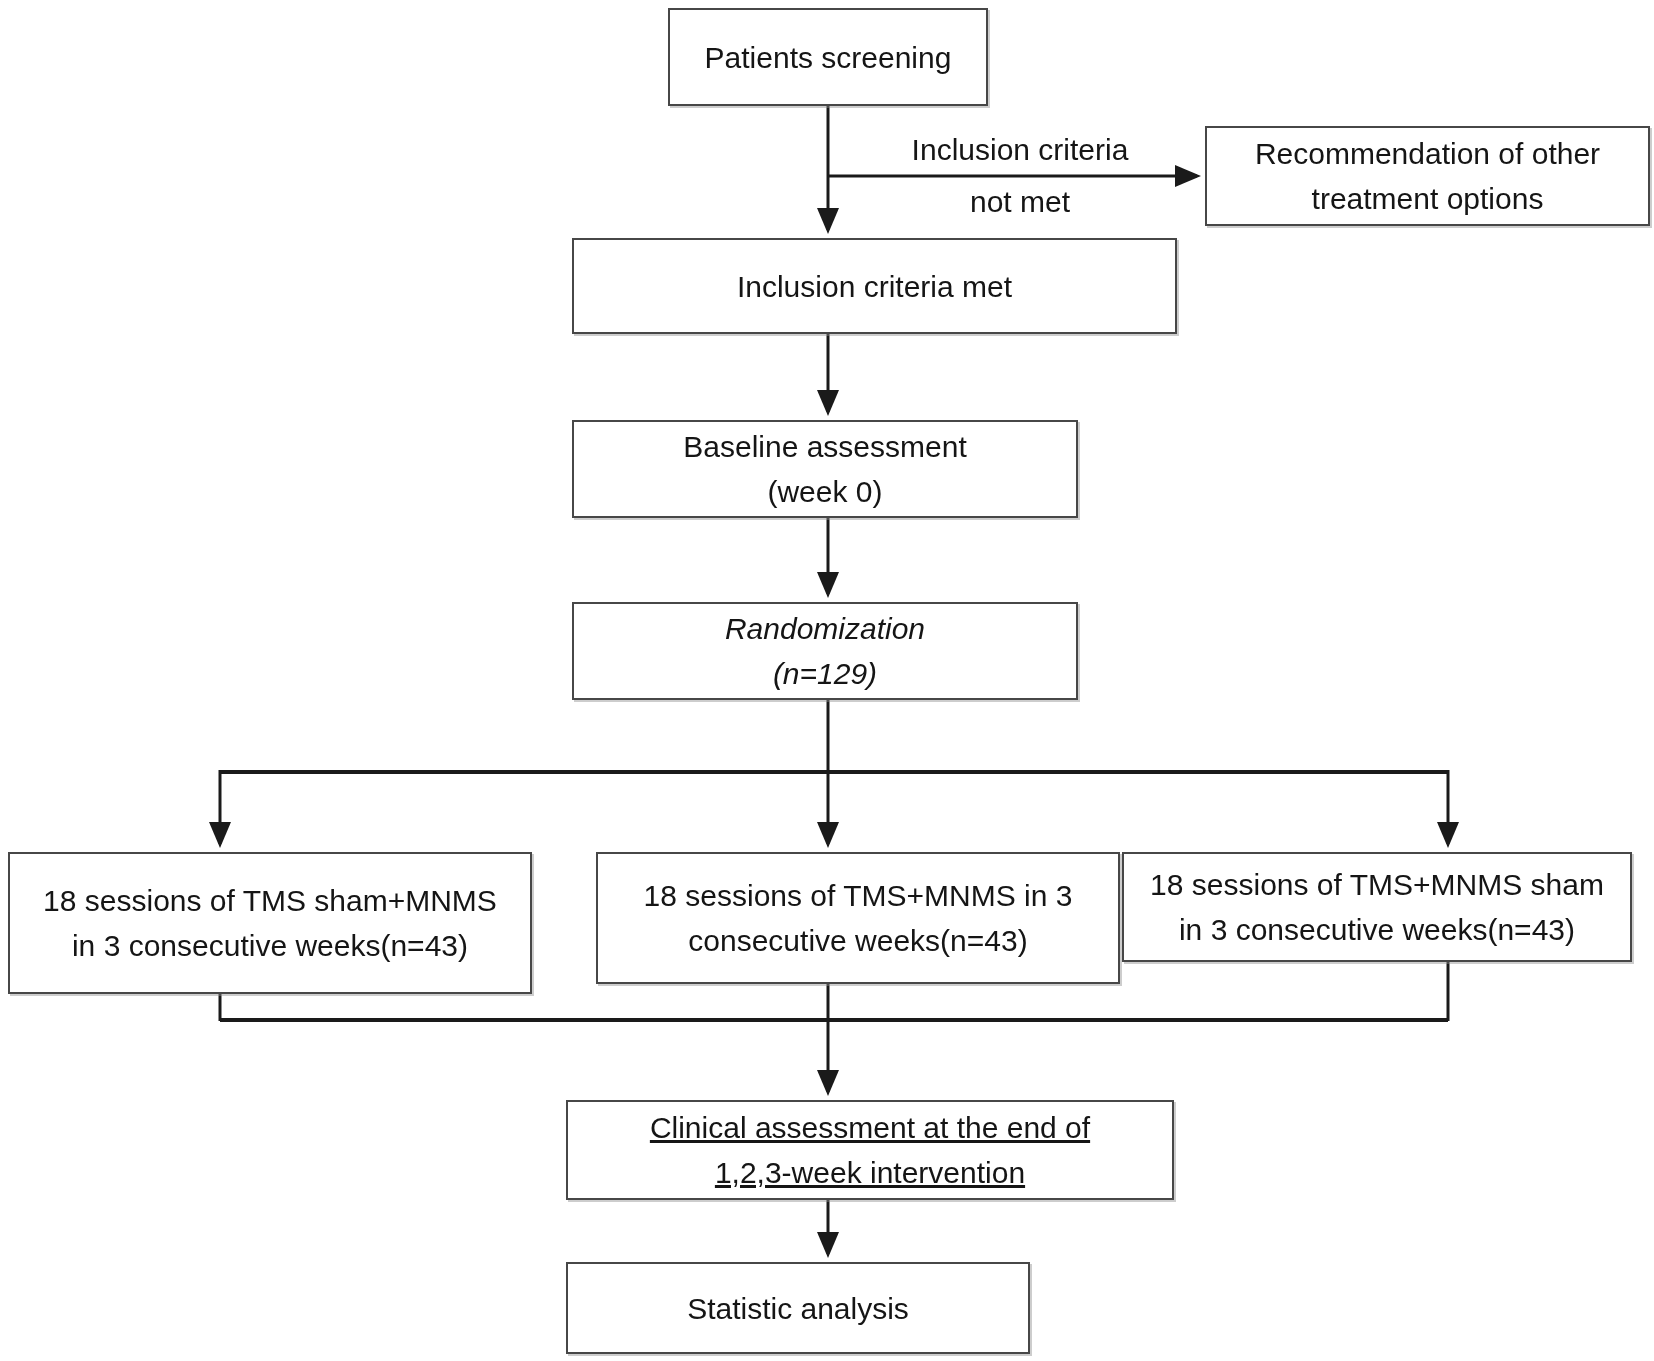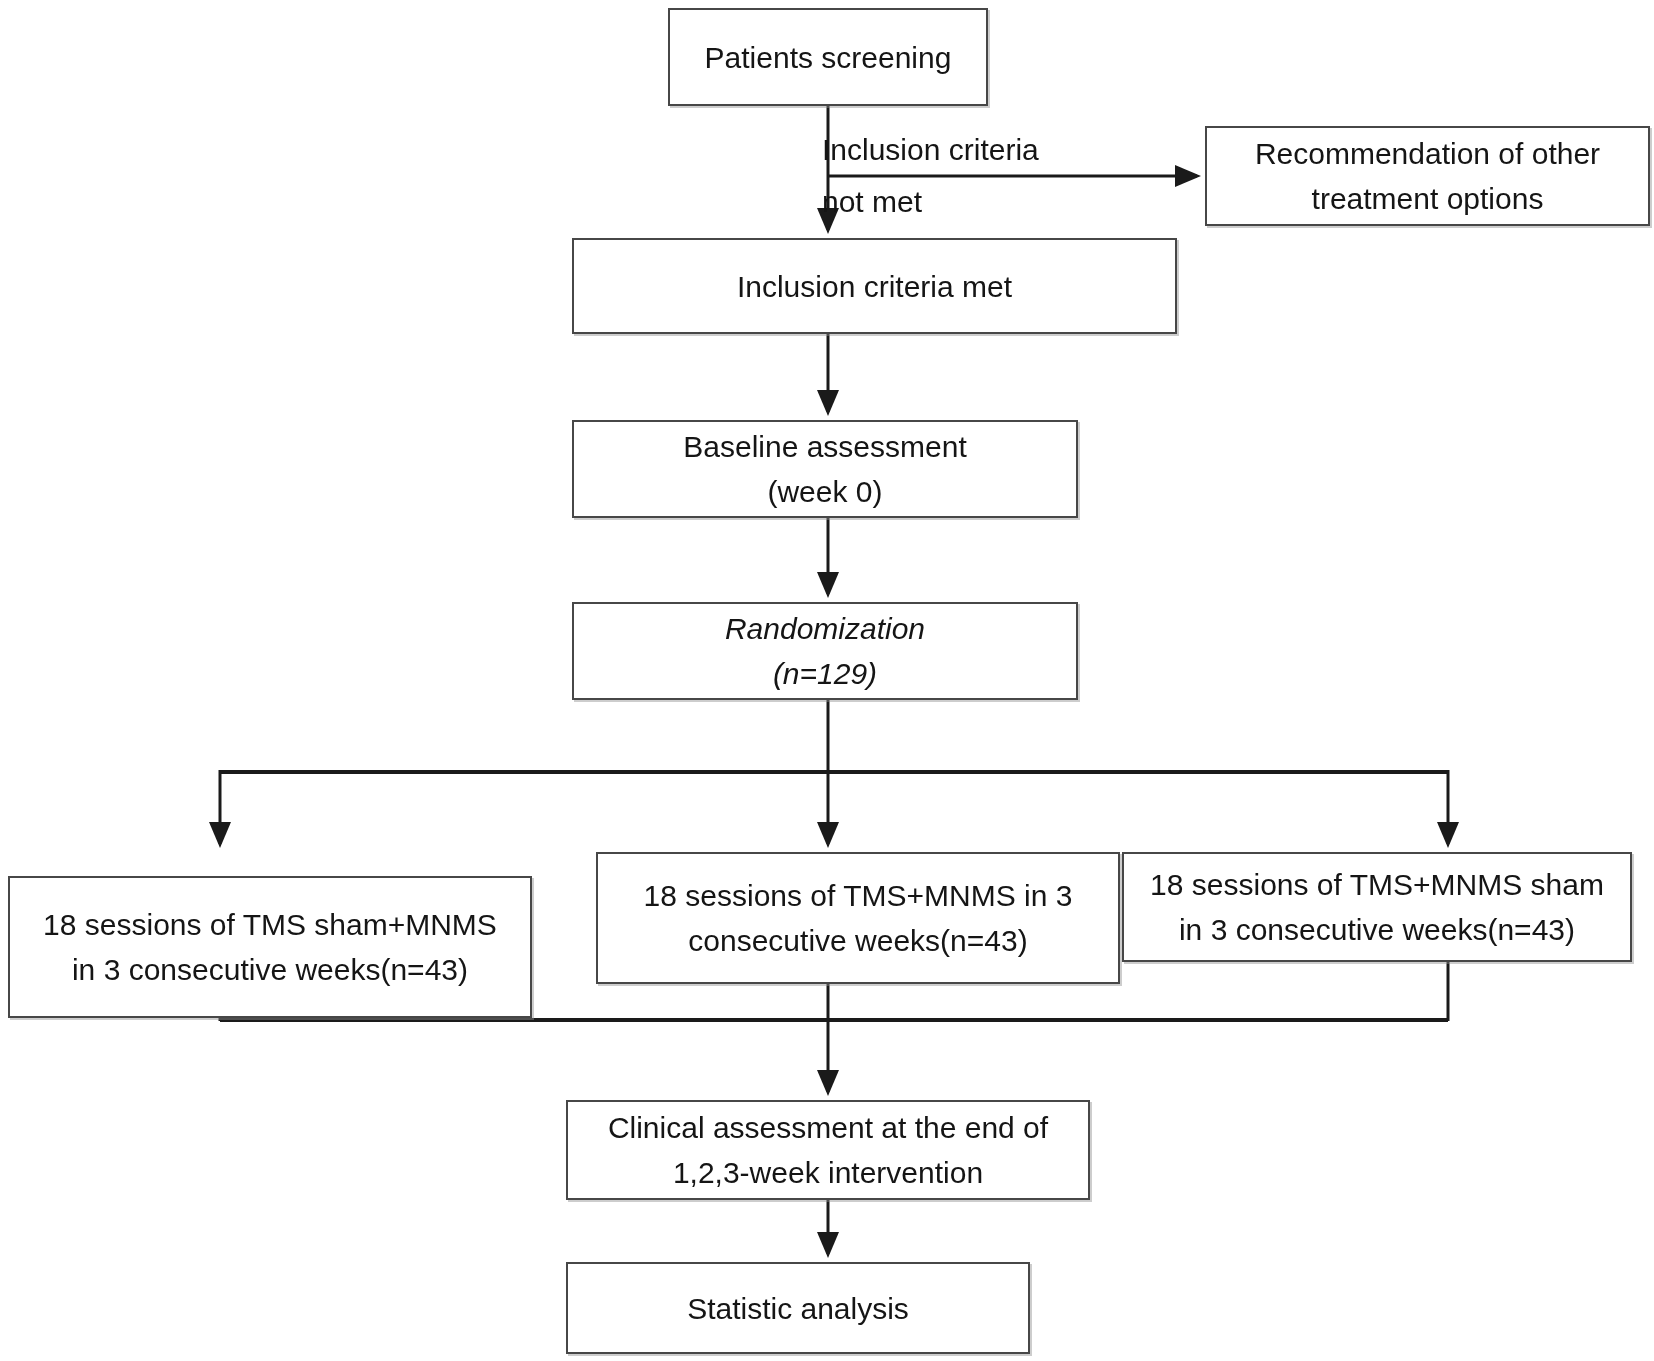--- a/index.html
+++ b/index.html
@@ -33,36 +33,37 @@
     align-items: center;
     justify-content: center;
     text-align: center;
     font-size: 30px;
     line-height: 1.5;
     white-space: pre-line;
     padding: 2px 6px;
   }
   .edge-label {
     position: absolute;
+    text-align: center;
     font-size: 30px;
     line-height: 52px;
     white-space: pre-line;
     background: transparent;
   }
 
   
   .n-screening      { left: 668px;  top: 8px;    width: 320px; height: 98px;  }
   .n-recommendation { left: 1205px; top: 126px;  width: 445px; height: 100px; }
   .n-inclusion-met  { left: 572px;  top: 238px;  width: 605px; height: 96px;  }
   .n-baseline       { left: 572px;  top: 420px;  width: 506px; height: 98px;  }
   .n-randomization  { left: 572px;  top: 602px;  width: 506px; height: 98px; font-style: italic;  }
-  .n-arm-left       { left: 8px;    top: 852px;  width: 524px; height: 142px; margin-top: 24px; }
+  .n-arm-left       { left: 8px;    top: 852px;  width: 524px; height: 142px; }
   .n-arm-middle     { left: 596px;  top: 852px;  width: 524px; height: 132px; }
   .n-arm-right      { left: 1122px; top: 852px;  width: 510px; height: 110px; }
-  .n-clinical       { left: 566px;  top: 1100px; width: 524px; height: 100px; }
+  .n-clinical       { left: 566px;  top: 1100px; width: 608px; height: 100px; text-decoration: underline; }
   .n-statistic      { left: 566px;  top: 1262px; width: 464px; height: 92px;  }
 
   .l-not-met        { left: 822px;  top: 124px;  width: 396px; }
 </style>
 </head>
 <body>
 
 <div class="canvas">
 
   <svg class="wires" viewBox="0 0 1654 1361" xmlns="http://www.w3.org/2000/svg">

